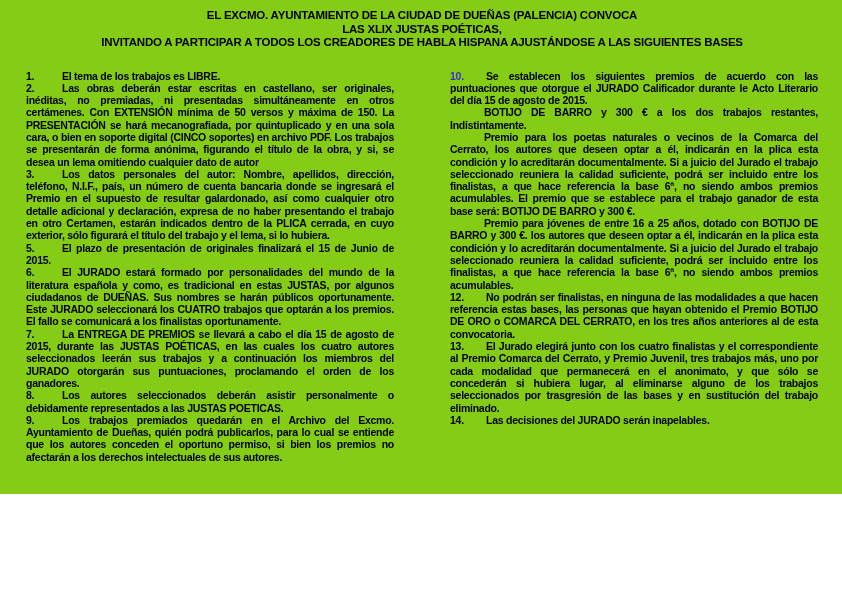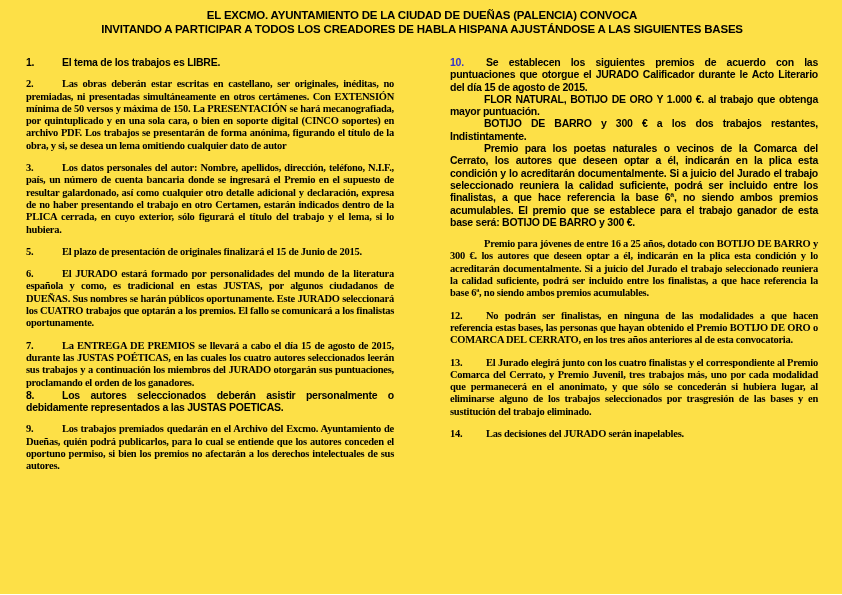--- a/index.html
+++ b/index.html
@@ -3,22 +3,22 @@
 <meta charset="utf-8">
 <style>
   html, body {
     margin: 0;
     padding: 0;
     background: #ffffff;
   }
   .page {
     position: relative;
     width: 842px;
-    height: 594px;
-    background: #fde047;
+    height: 494px;
+    background: #84cc16;
     overflow: hidden;
     font-family: "Liberation Sans", "DejaVu Sans", sans-serif;
     font-weight: bold;
     color: #000000;
     box-sizing: border-box;
     padding: 9px 24px 0 26px;
   }
   .doc-header {
     text-align: center;
     font-size: 11.5px;
@@ -35,54 +35,52 @@
     min-width: 0;
     font-size: 10.5px;
     line-height: 12.3px;
     letter-spacing: -0.25px;
     text-align: justify;
   }
   .col p {
     margin: 0;
   }
   .col p.gap {
-    margin-top: 10px;
-    font-family: Liberation Serif, serif;
   }
   .col p.sub {
     text-indent: 34px;
   }
   .num {
     display: inline-block;
     width: 36px;
     text-indent: 0;
   }
 </style>
 </head>
 <body>
 
 <div class="page">
   <div class="doc-header">
     <div>EL EXCMO. AYUNTAMIENTO DE LA CIUDAD DE DUEÑAS (PALENCIA) CONVOCA</div>
+    <div>LAS XLIX JUSTAS POÉTICAS,</div>
     <div>INVITANDO A PARTICIPAR A TODOS LOS CREADORES DE HABLA HISPANA AJUSTÁNDOSE A LAS SIGUIENTES BASES</div>
   </div>
   <div class="columns">
     <div class="col" id="col-left">
         <p><span class="num">1.</span><span>El tema de los trabajos es LIBRE.</span></p>
         <p class="gap"><span class="num">2.</span><span>Las obras deberán estar escritas en castellano, ser originales, inéditas, no premiadas, ni presentadas simultáneamente en otros certámenes. Con EXTENSIÓN mínima de 50 versos y máxima de 150. La PRESENTACIÓN se hará mecanografiada, por quintuplicado y en una sola cara, o bien en soporte digital (CINCO soportes) en archivo PDF. Los trabajos se presentarán de forma anónima, figurando el título de la obra, y si, se desea un lema omitiendo cualquier dato de autor</span></p>
         <p class="gap"><span class="num">3.</span><span>Los datos personales del autor: Nombre, apellidos, dirección, teléfono, N.I.F., país, un número de cuenta bancaria donde se ingresará el Premio en el supuesto de resultar galardonado, así como cualquier otro detalle adicional y declaración, expresa de no haber presentando el trabajo en otro Certamen, estarán indicados dentro de la PLICA cerrada, en cuyo exterior, sólo figurará el título del trabajo y el lema, si lo hubiera.</span></p>
         <p class="gap"><span class="num">5.</span><span>El plazo de presentación de originales finalizará el 15 de Junio de 2015.</span></p>
         <p class="gap"><span class="num">6.</span><span>El JURADO estará formado por personalidades del mundo de la literatura española y como, es tradicional en estas JUSTAS, por algunos ciudadanos de DUEÑAS. Sus nombres se harán públicos oportunamente. Este JURADO seleccionará los CUATRO trabajos que optarán a los premios. El fallo se comunicará a los finalistas oportunamente.</span></p>
         <p class="gap"><span class="num">7.</span><span>La ENTREGA DE PREMIOS se llevará a cabo el día 15 de agosto de 2015, durante las JUSTAS POÉTICAS, en las cuales los cuatro autores seleccionados leerán sus trabajos y a continuación los miembros del JURADO otorgarán sus puntuaciones, proclamando el orden de los ganadores.</span></p>
         <p><span class="num">8.</span><span>Los autores seleccionados deberán asistir personalmente o debidamente representados a las JUSTAS POETICAS.</span></p>
         <p class="gap"><span class="num">9.</span><span>Los trabajos premiados quedarán en el Archivo del Excmo. Ayuntamiento de Dueñas, quién podrá publicarlos, para lo cual se entiende que los autores conceden el oportuno permiso, si bien los premios no afectarán a los derechos intelectuales de sus autores.</span></p>
       </div>
     <div class="col" id="col-right">
         <p><span class="num" style="color: rgb(51, 51, 204);">10.</span><span>Se establecen los siguientes premios de acuerdo con las puntuaciones que otorgue el JURADO Calificador durante le Acto Literario del día 15 de agosto de 2015.</span></p>
-        <p class="sub"><span>FLOR NATURAL, BOTIJO DE ORO Y 1.000 €. al trabajo que obtenga mayor puntuación.</span></p>
         <p class="sub"><span>BOTIJO DE BARRO y 300 € a los dos trabajos restantes, Indistintamente.</span></p>
         <p class="sub"><span>Premio para los poetas naturales o vecinos de la Comarca del Cerrato, los autores que deseen optar a él, indicarán en la plica esta condición y lo acreditarán documentalmente. Si a juicio del Jurado el trabajo seleccionado reuniera la calidad suficiente, podrá ser incluido entre los finalistas, a que hace referencia la base 6ª, no siendo ambos premios acumulables. El premio que se establece para el trabajo ganador de esta base será: BOTIJO DE BARRO y 300 €.</span></p>
         <p class="gap sub"><span>Premio para jóvenes de entre 16 a 25 años, dotado con BOTIJO DE BARRO y 300 €. los autores que deseen optar a él, indicarán en la plica esta condición y lo acreditarán documentalmente. Si a juicio del Jurado el trabajo seleccionado reuniera la calidad suficiente, podrá ser incluido entre los finalistas, a que hace referencia la base 6ª, no siendo ambos premios acumulables.</span></p>
         <p class="gap"><span class="num">12.</span><span>No podrán ser finalistas, en ninguna de las modalidades a que hacen referencia estas bases, las personas que hayan obtenido el Premio BOTIJO DE ORO o COMARCA DEL CERRATO, en los tres años anteriores al de esta convocatoria.</span></p>
         <p class="gap"><span class="num">13.</span><span>El Jurado elegirá junto con los cuatro finalistas y el correspondiente al Premio Comarca del Cerrato, y Premio Juvenil, tres trabajos más, uno por cada modalidad que permanecerá en el anonimato, y que sólo se concederán si hubiera lugar, al eliminarse alguno de los trabajos seleccionados por trasgresión de las bases y en sustitución del trabajo eliminado.</span></p>
         <p class="gap"><span class="num">14.</span><span>Las decisiones del JURADO serán inapelables.</span></p>
       </div>
   </div>
 </div>
 

